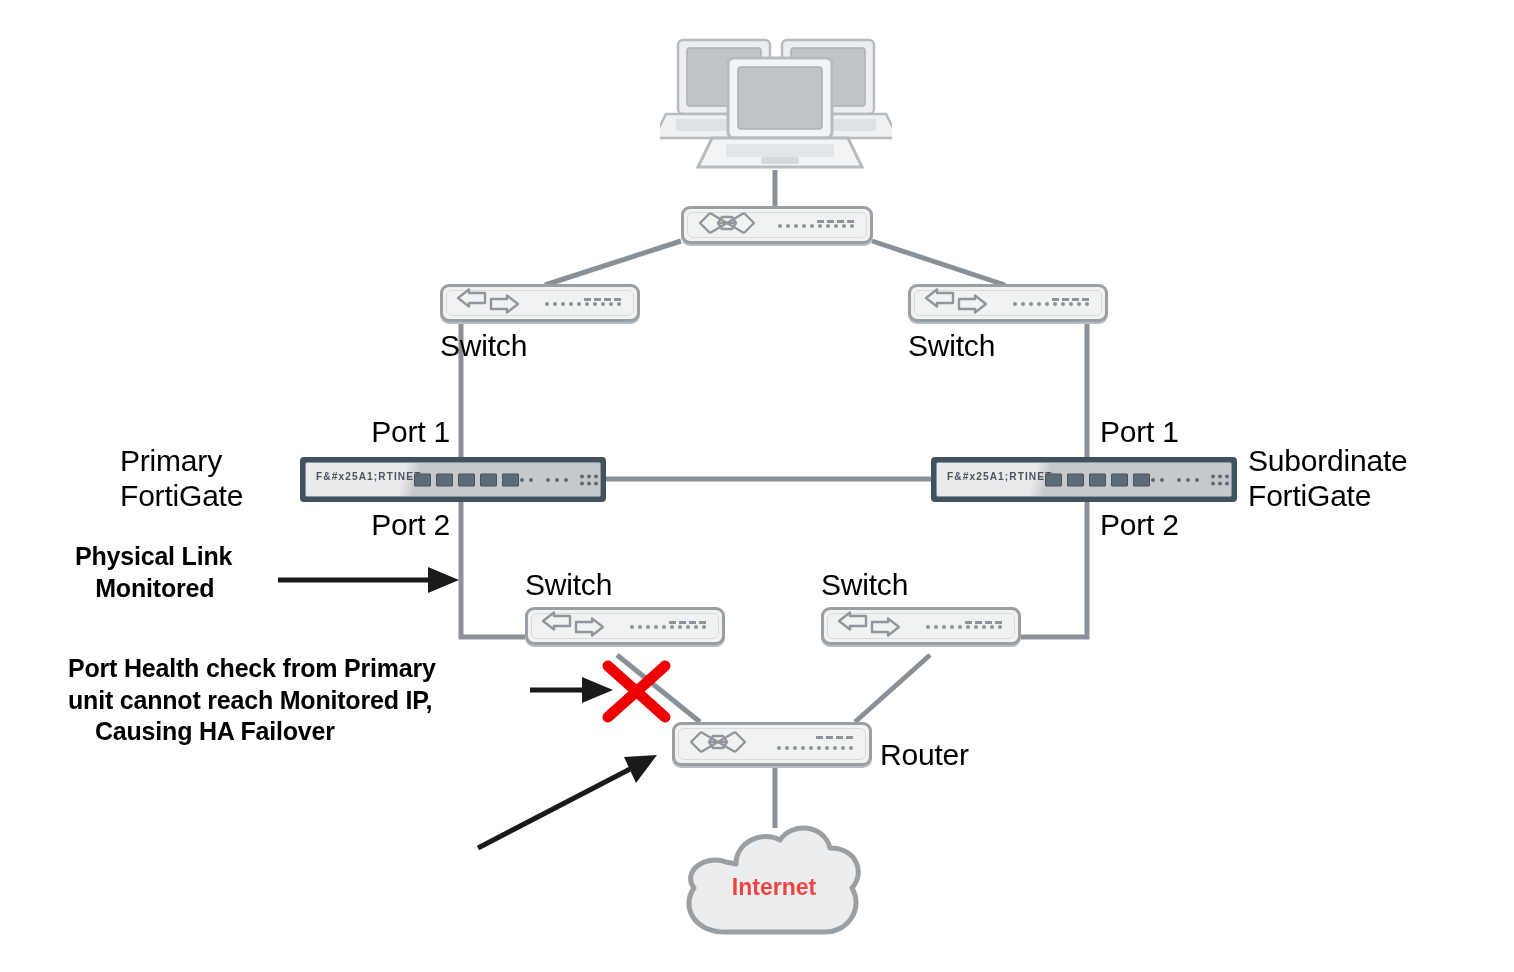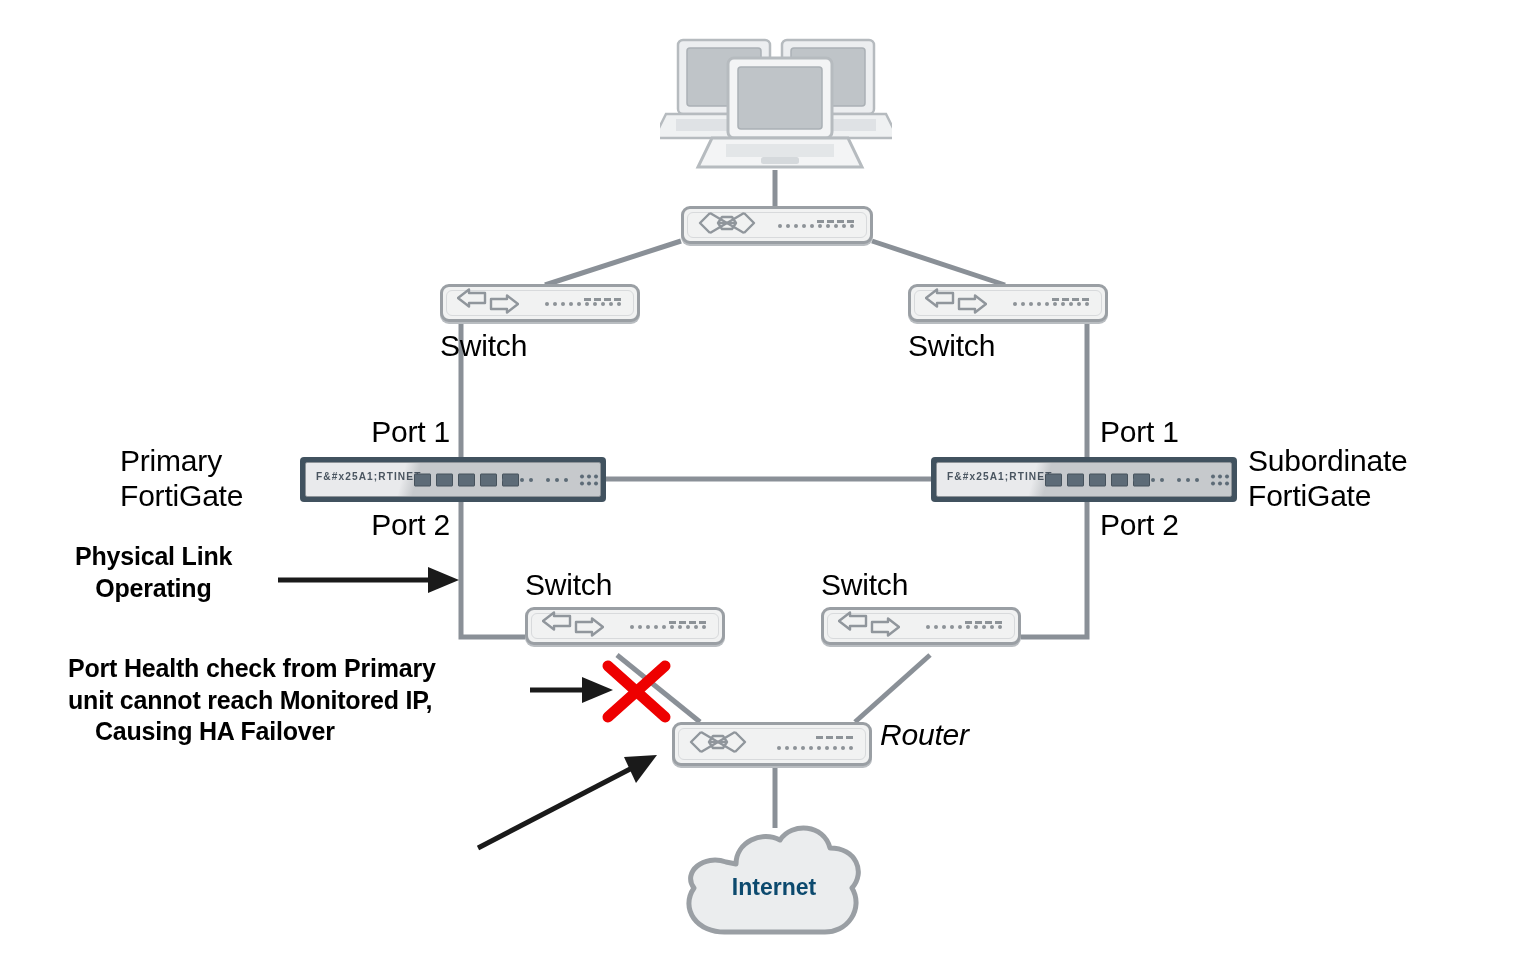--- a/index.html
+++ b/index.html
@@ -173,21 +173,21 @@
   
   .cloud { position: absolute; }
   .cloud .cloud-text {
     position: absolute;
     left: 0;
     right: 0;
     top: 52px;
     text-align: center;
     font-size: 23px;
     font-weight: bold;
-    color: #0c4a6e;
+    color: #ef4444;
   }
 </style>
 </head>
 <body>
 
 <div id="canvas">
 
   <svg id="wires" viewBox="0 0 1514 972" xmlns="http://www.w3.org/2000/svg">
     <g stroke="#8a9097" stroke-width="5" fill="none" stroke-linecap="butt">
 
@@ -520,37 +520,37 @@
         <i></i>
         <i></i>
         <i></i>
         <i></i>
         <i></i>
         <i></i>
         <i></i>
         <i></i>
     </div>
   </div>
-  <div class="label" style="left:880px; top:718px; width:200px;font-style:italic;">Router</div>
+  <div class="label" style="left:880px; top:738px; width:200px;">Router</div>
 
   <div class="cloud" style="left:674px; top:822px; width:200px; height:130px;">
     <svg width="200" height="130" viewBox="0 0 200 130" xmlns="http://www.w3.org/2000/svg">
       <path d="M62 42
                C62 20, 88 8, 106 18
                C118 0, 150 2, 156 26
                C182 26, 192 50, 178 66
                C190 86, 174 112, 148 110
                L54 110
                C22 112, 6 86, 20 66
                C8 50, 30 32, 52 40 Z" fill="#ebedee" stroke="#9a9fa4" stroke-width="5" stroke-linejoin="round"></path>
     </svg>
     <div class="cloud-text">Internet</div>
   </div>
 
   <div class="label bold" style="left:75px; top:541px; width:230px;">Physical Link
-   Operating</div>
+   Monitored</div>
 
   <div class="label bold" style="left:68px; top:653px; width:470px;">Port Health check from Primary
 unit cannot reach Monitored IP,
     Causing HA Failover</div>
 
 
 </div>
 
 </body></html>

